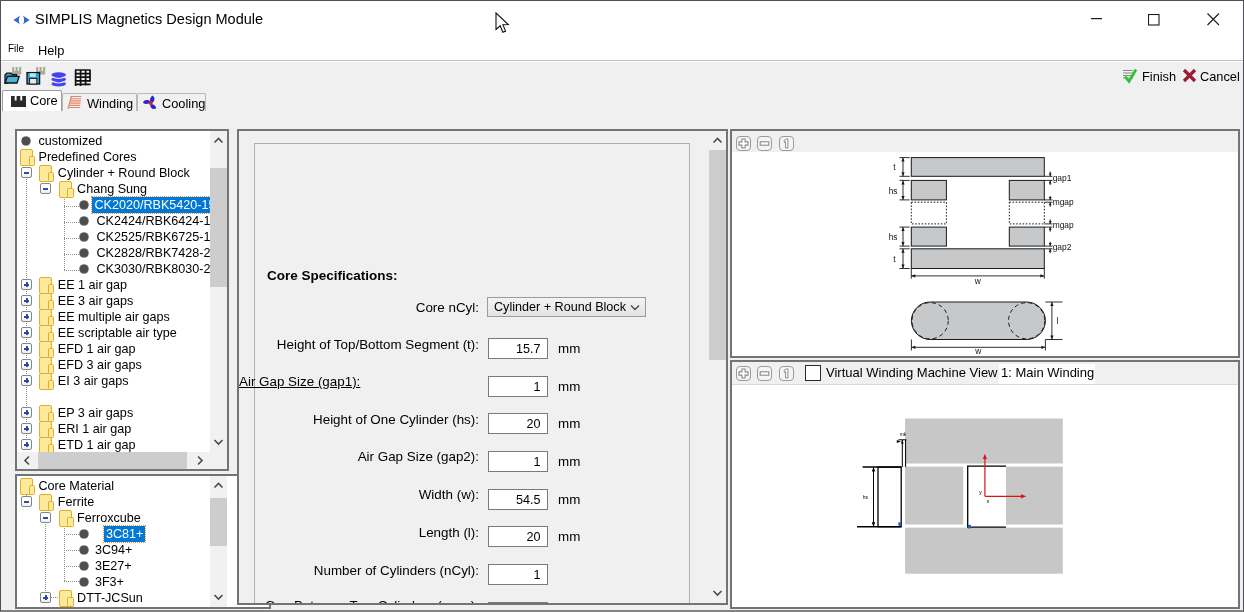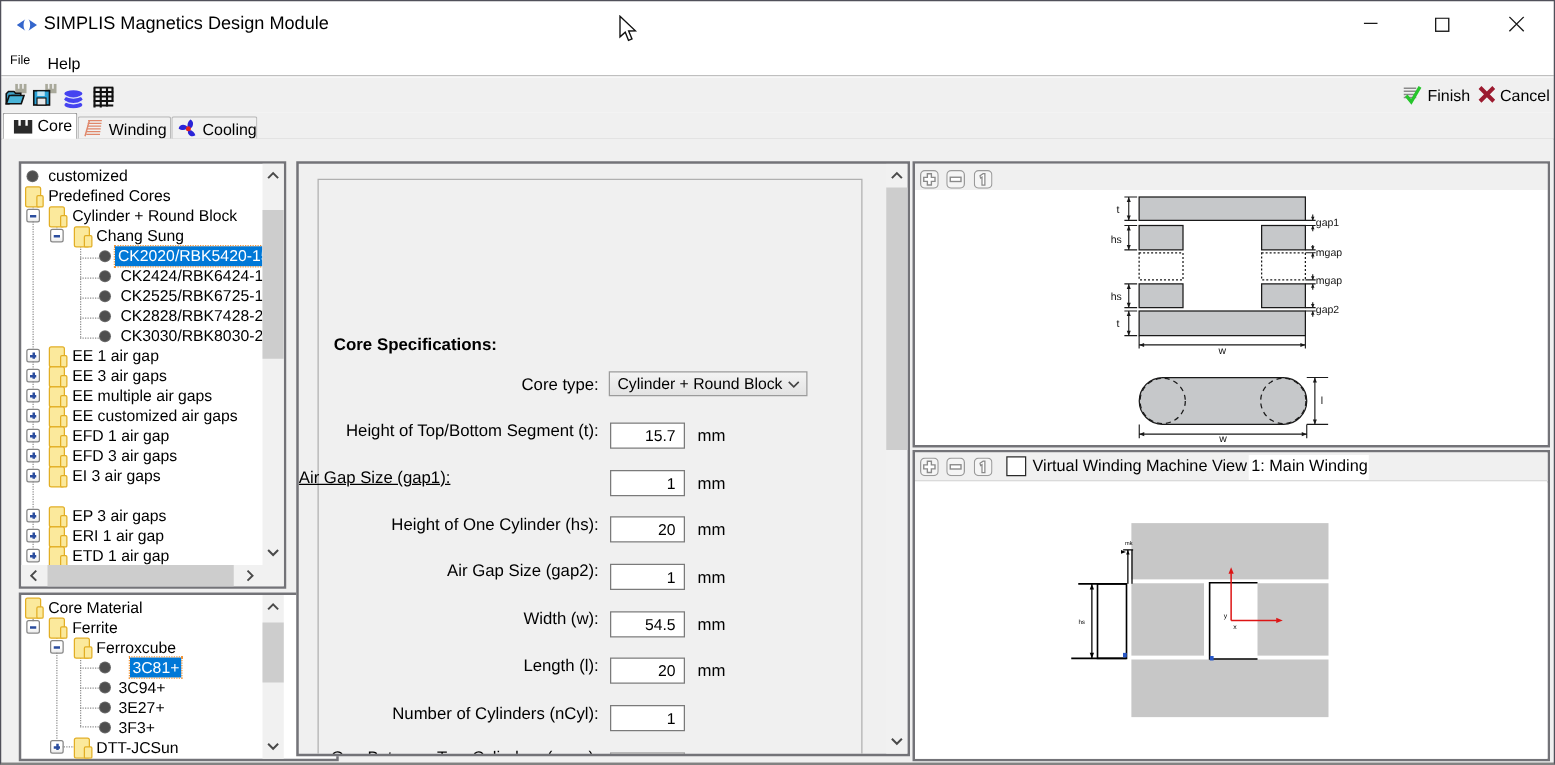--- a/index.html
+++ b/index.html
@@ -198,21 +198,21 @@
         </span>
         <span class="folder" style="left:22.3px;"></span>
         <span style="position:absolute;left:40.8px;">EE multiple air gaps</span>
       </div>
   <div class="trow" style="top:194px;">
         <span class="exp plus" style="left:4px;">
           <i></i>
           <b></b>
         </span>
         <span class="folder" style="left:22.3px;"></span>
-        <span style="position:absolute;left:40.8px;">EE customized air gaps</span>
+        <span style="position:absolute;left:40.8px;">EE scriptable air type</span>
       </div>
   <div class="trow" style="top:210px;">
         <span class="exp plus" style="left:4px;">
           <i></i>
           <b></b>
         </span>
         <span class="folder" style="left:22.3px;"></span>
         <span style="position:absolute;left:40.8px;">EFD 1 air gap</span>
       </div>
   <div class="trow" style="top:226px;">
@@ -340,21 +340,21 @@
         <path d="M4.5 6 L8.5 10 L12.5 6" fill="none" stroke="#4a4a4a" stroke-width="1.6"></path>
       </svg>
  </div>
 </div>
 
 <div id="tree2panel"></div>
 
 <div id="midpanel" class="panel" style="left:237px;top:129px;width:491px;height:476px;background:#f0f0f0;overflow:hidden;">
  <div class="abs" style="left:14.5px;top:11.5px;width:436.5px;height:600px;border:1px solid #b0b0b0;"></div>
  <div class="lbl" style="left:28px;top:136.5px;font-weight:bold;font-size:13.5px;">Core Specifications:</div>
- <div class="lbl" style="left:0;top:169px;width:240px;text-align:right;">Core type:</div>
+ <div class="lbl" style="left:0;top:169px;width:240px;text-align:right;">Core nCyl:</div>
  <div class="abs" style="left:248px;top:165.5px;width:158.5px;height:20px;background:linear-gradient(#f3f3f3,#e3e3e3);border:1px solid #9b9b9b;font-size:12.6px;line-height:19px;padding-left:6px;">Cylinder + Round Block
    <svg class="abs" style="right:5px;top:6px;" width="10" height="7">
         <path d="M1 1.5 L5 5.5 L9 1.5" fill="none" stroke="#444" stroke-width="1.3"></path>
       </svg>
  </div>
  <div class="lbl" style="left:0;top:205.5px;width:240px;text-align:right;">Height of Top/Bottom Segment (t):</div>
  <div class="inp" style="left:249px;top:207px;width:59.5px;height:21px;">15.7</div>
  <div class="lbl" style="left:319px;top:210px;">mm</div>
  <div class="lbl" style="left:0;top:243px;width:240px;text-align:left;text-decoration:underline;">Air Gap Size (gap1):</div>
  <div class="inp" style="left:249px;top:244.5px;width:59.5px;height:21px;">1</div>

